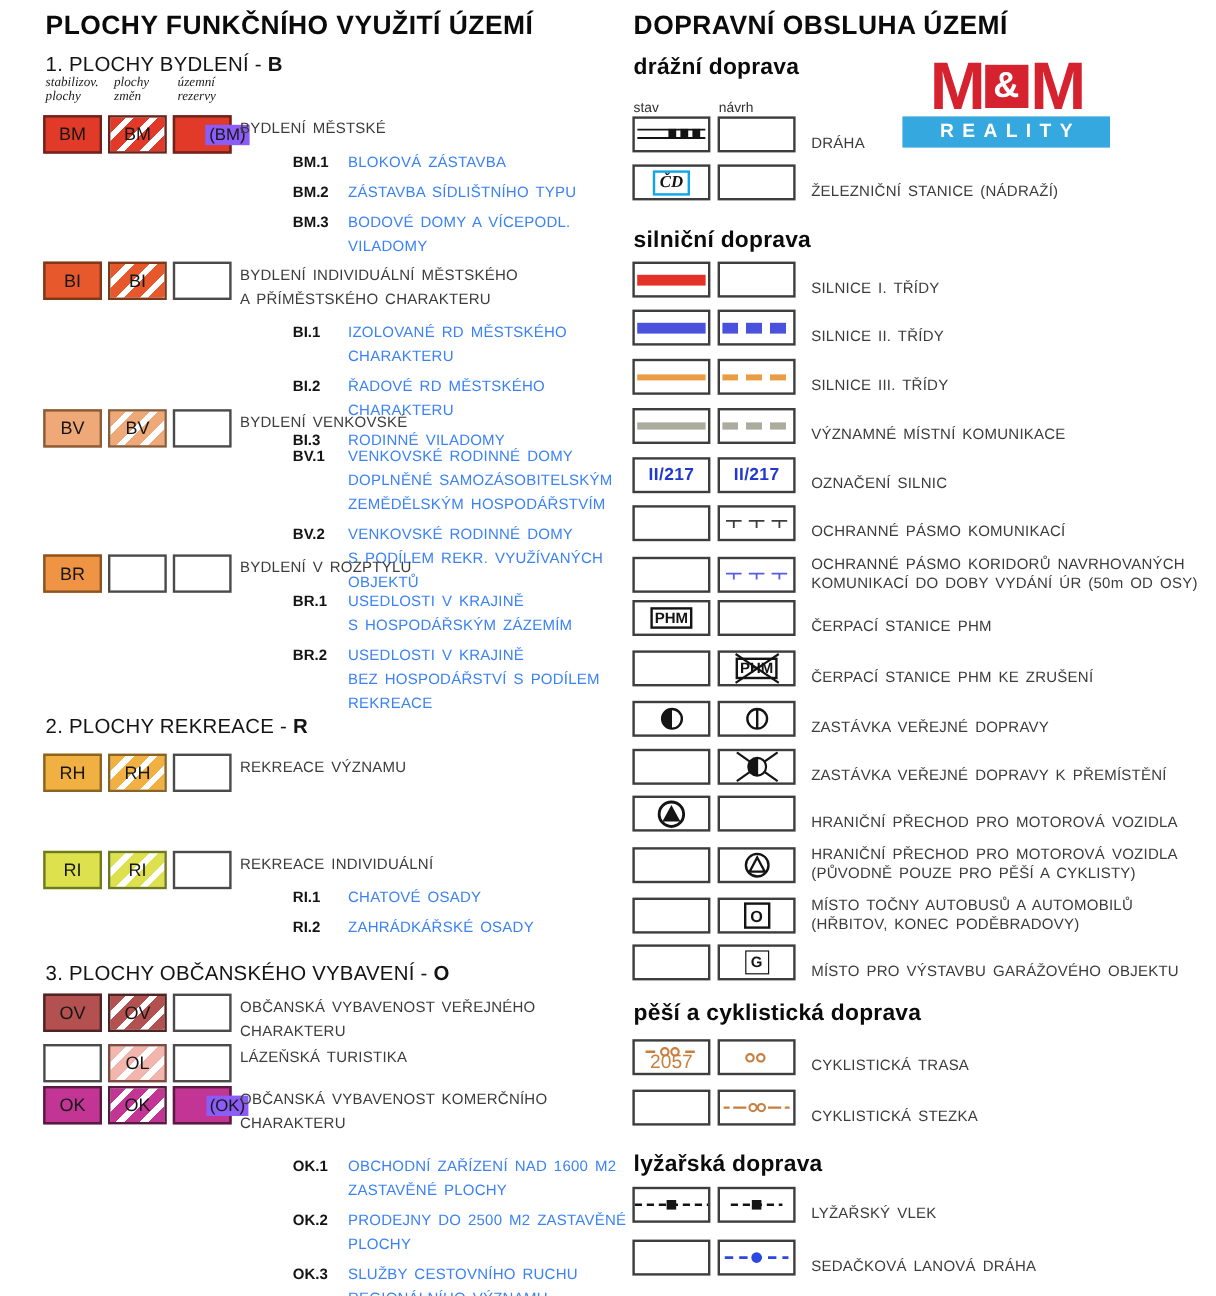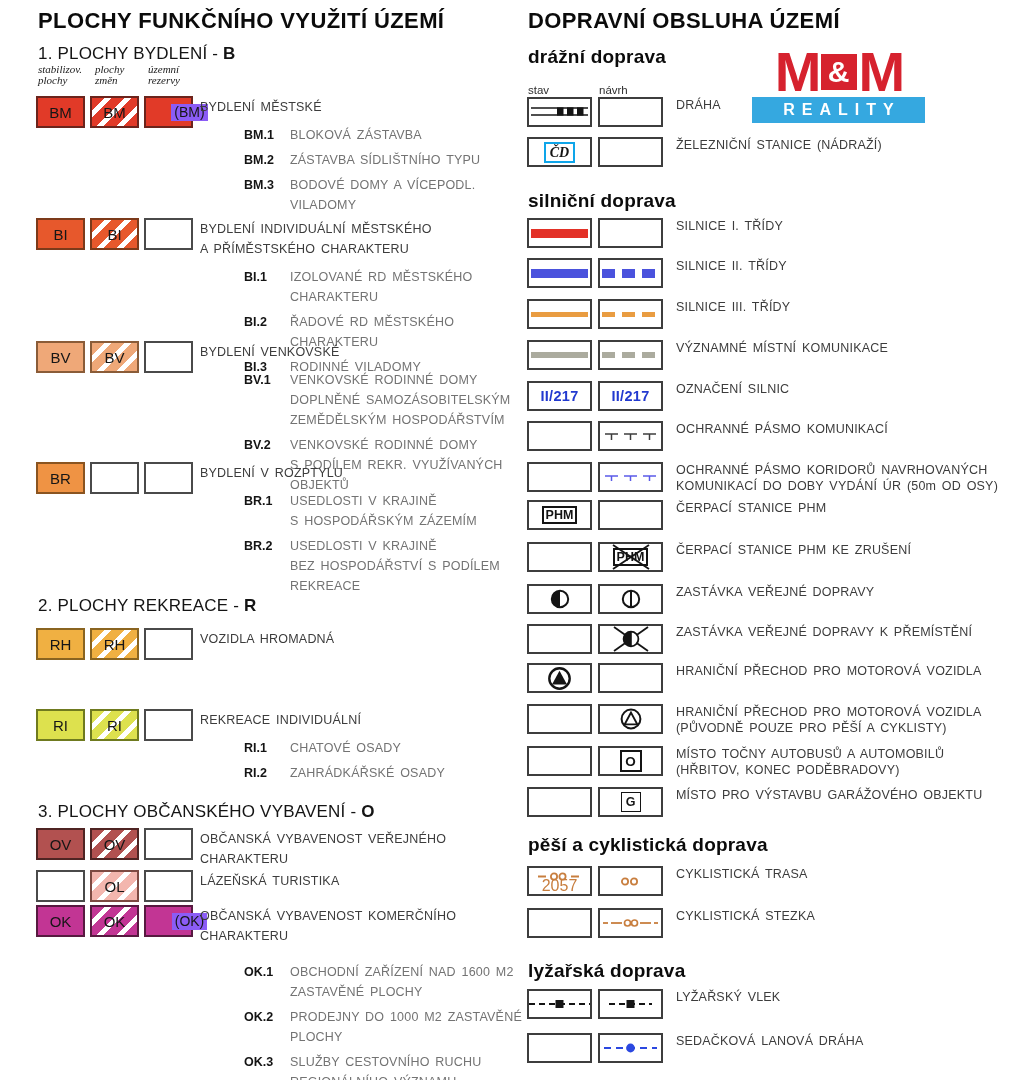--- a/index.html
+++ b/index.html
@@ -21,24 +21,24 @@
       display:flex;align-items:center;justify-content:center;font-size:15px;color:#161616;}
   .sw.solid{background:var(--fill);}
   .sw.hatch{background:repeating-linear-gradient(135deg,var(--fill) 0 9px,#ffffff 9px 14px);}
   .sw .patch{background:#8b5cf6;padding:0 3px;line-height:17px;font-size:14px;margin-left:42px;}
   .gright{position:absolute;left:164px;top:1px;width:330px;}
   .glabel{font-size:12.5px;line-height:20px;color:#3c3c3c;letter-spacing:.2px;word-spacing:2px;}
   .gitems{margin-top:8px;}
   .gitems.late{margin-top:16px;}
   .gitem{display:flex;margin-bottom:5px;padding-left:44px;}
   .gitem .icode{width:46px;flex:none;font-weight:bold;font-size:12.5px;line-height:20px;color:#141414;}
-  .gitem .ilines{font-size:12.5px;line-height:20px;color:#737373;letter-spacing:.2px;word-spacing:2px;}
+  .gitem .ilines{font-size:12.5px;line-height:20px;color:#3b82f6;letter-spacing:.2px;word-spacing:2px;}
 
   
-  .rrow{position:absolute;left:527px;display:flex;align-items:flex-start;gap:6px;}
+  .rrow{position:absolute;left:527px;display:flex;align-items:flex-end;gap:6px;}
   .rbox{width:61px;height:26px;border:2px solid #3d3d3d;background:#fff;flex:none;position:relative;
         display:flex;align-items:center;justify-content:center;}
   .rlbl{margin-left:7px;font-size:12.5px;line-height:16px;color:#3c3c3c;letter-spacing:.2px;word-spacing:2px;white-space:nowrap;}
   .bar{width:57px;}
   .bar.solid{background:var(--c);}
   .bar.dash{background:repeating-linear-gradient(90deg,var(--c) 0 13px,transparent 13px 20px);}
   .h9{height:9px;}.h6{height:6px;}.h5{height:5px;}
   .roadnum{font-weight:bold;font-size:14.5px;letter-spacing:.3px;color:var(--c,#2239cf);}
   .phm{border:2px solid #141414;background:#fff;font-weight:bold;font-size:12.5px;line-height:14px;padding:0 2px;color:#141414;}
   .xover{position:absolute;left:50%;top:50%;transform:translate(-50%,-50%);}
@@ -216,21 +216,21 @@
   </div>
 
   <div class="group" style="top:628px">
     <div class="swatches">
       <div class="sw solid" style="--fill: #f0b042; --bd: #8a6420;">RH</div>
       <div class="sw hatch" style="--fill: #f0b042; --bd: #8a6420;">RH</div>
       <div class="sw"></div>
     </div>
     <div class="gright">
       <div class="glabel">
-          <div>VOZIDLA HROMADNÁ</div>
+          <div>REKREACE VÝZNAMU</div>
         </div>
     </div>
   </div>
 
   <div class="group" style="top:709px">
     <div class="swatches">
       <div class="sw solid" style="--fill: #dde14e; --bd: #6f7a1f;">RI</div>
       <div class="sw hatch" style="--fill: #dde14e; --bd: #6f7a1f;">RI</div>
       <div class="sw"></div>
     </div>
@@ -301,21 +301,21 @@
         <div class="gitem">
             <div class="icode">OK.1</div>
           <div class="ilines">
               <div>OBCHODNÍ ZAŘÍZENÍ NAD 1600 M2</div>
               <div>ZASTAVĚNÉ PLOCHY</div>
             </div>
           </div>
         <div class="gitem">
             <div class="icode">OK.2</div>
           <div class="ilines">
-              <div>PRODEJNY DO 1000 M2 ZASTAVĚNÉ PLOCHY</div>
+              <div>PRODEJNY DO 2500 M2 ZASTAVĚNÉ PLOCHY</div>
             </div>
           </div>
         <div class="gitem">
             <div class="icode">OK.3</div>
           <div class="ilines">
               <div>SLUŽBY CESTOVNÍHO RUCHU</div>
               <div>REGIONÁLNÍHO VÝZNAMU</div>
             </div>
           </div>
 

